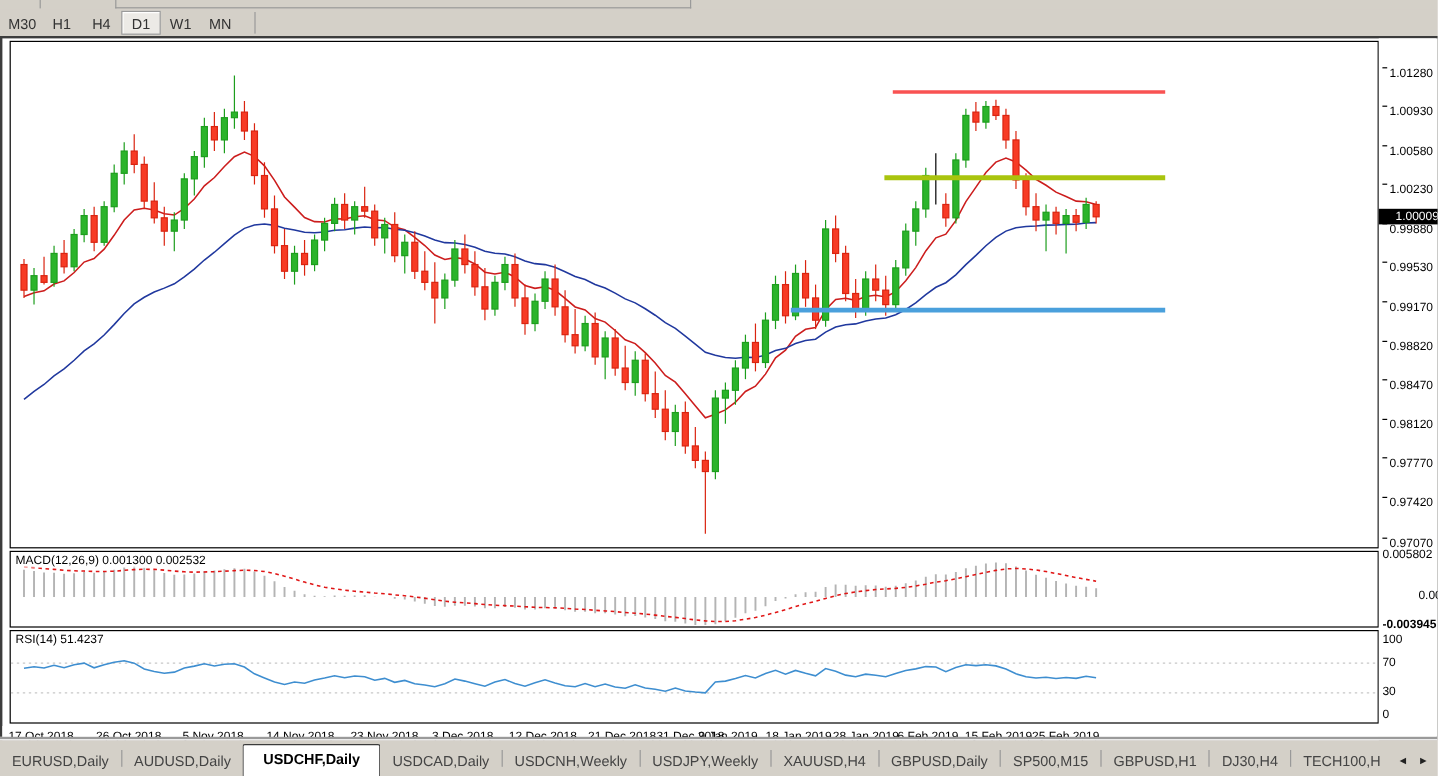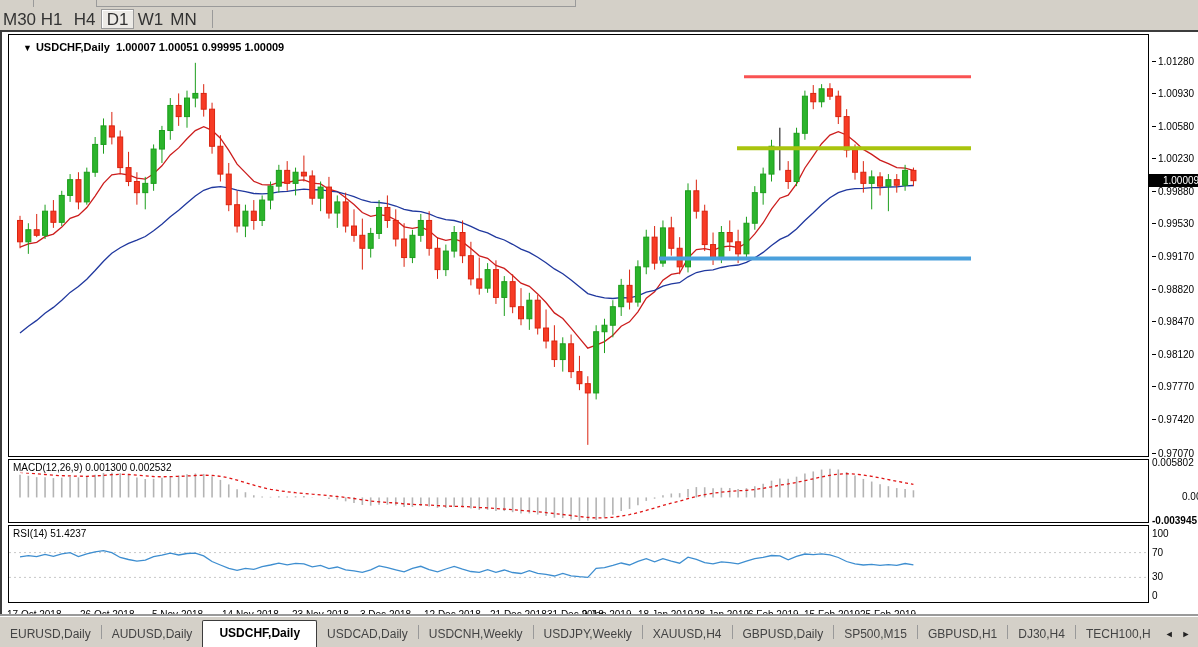--- a/index.html
+++ b/index.html
@@ -11,37 +11,37 @@
   }
   .abs{position:absolute}
 
   
   #top-strip{left:0;top:0;width:1198px;height:8px;background:#d4d0c8;}
   #top-strip .groove{position:absolute;top:0;height:6px;border:1px solid #9a9a9a;border-top:none;background:#d4d0c8}
   #top-strip .tick{position:absolute;top:0;width:1px;height:7px;background:#9a9a9a}
 
   
   #tf-bar{left:0;top:8px;width:1198px;height:22px;background:#d4d0c8;display:flex;align-items:center;padding-left:2px;box-sizing:border-box}
-  .tf-btn{width:33px;height:20px;line-height:20px;text-align:center;font-size:17px;color:#333;border:1px solid transparent;box-sizing:border-box;cursor:default;user-select:none}
+  .tf-btn{width:33px;height:20px;line-height:20px;text-align:center;font-size:12px;color:#333;border:1px solid transparent;box-sizing:border-box;cursor:default;user-select:none}
   .tf-btn.active{background:#eceae6;border:1px solid #9a9a9a;box-shadow:inset 1px 1px 0 #fff}
   #tf-sep{width:1px;height:18px;background:#9a9a9a;margin-left:12px}
 
   
   #chart-window{left:0;top:30px;width:1198px;height:584px;background:#ffffff;border-top:2px solid #3c3c3c;border-left:2px solid #3c3c3c;border-right:1px solid #3c3c3c;box-sizing:border-box}
   .panel{position:absolute;background:#fff;border:1px solid #000;box-sizing:border-box}
   #main-panel{left:6px;top:2px;width:1141px;height:423px}
   #macd-panel{left:6px;top:427px;width:1141px;height:64px}
   #rsi-panel{left:6px;top:493px;width:1141px;height:78px}
   #chart-title{left:14px;top:6px;font-size:11px;font-weight:bold;color:#000;white-space:nowrap}
   #chart-title .dd{font-size:9px;margin-right:4px}
   .ind-label{position:absolute;left:4px;top:2px;font-size:10px;color:#000;background:rgba(255,255,255,.7);white-space:nowrap;z-index:3}
 
   
   #price-axis{left:1147px;top:0px;width:49px;height:582px;background:#fff}
-  .ax-label{position:absolute;left:3px;font-size:10px;color:#000;white-space:nowrap;display:flex;align-items:center}
+  .ax-label{position:absolute;left:3px;font-size:10px;color:#000;white-space:nowrap;display:flex;align-items:flex-start}
   .ax-label .dash{display:inline-block;width:4px;height:1px;background:#000;margin-right:2px}
   #price-chip{position:absolute;left:0px;width:64px;height:13px;background:#000;color:#fff;font-size:10px;text-align:center;line-height:13px;z-index:4}
 
   
   #date-axis{left:0px;top:573px;width:1147px;height:22px;background:#fff}
   .date-label{position:absolute;top:4px;font-size:10px;color:#000;white-space:nowrap}
 
   
   #tab-sep-line{left:0;top:614px;width:1198px;height:2px;background:#9a9a9a;border-bottom:1px solid #fff}
   #tab-bar{left:0;top:617px;width:1198px;height:30px;background:#d4d0c8;display:flex;align-items:flex-end;padding-left:0;box-sizing:border-box;overflow:hidden}
@@ -65,23 +65,20 @@
     <div class="tf-btn">H4</div>
     <div class="tf-btn active">D1</div>
     <div class="tf-btn">W1</div>
     <div class="tf-btn">MN</div>
     <div id="tf-sep"></div>
 </div>
 
 <div id="chart-window" class="abs">
 
   <div id="main-panel" class="panel">
-    <div id="chart-title" class="abs">
-      <span class="dd">▼</span><span>USDCHF,Daily</span>&nbsp;&nbsp;<span>1.00007 1.00051 0.99995 1.00009</span>
-    </div>
     <svg id="main-svg" width="1139" height="421" style="position:absolute;left:0;top:0">
         <polyline points="11.0,212.1 19.4,208.9 27.7,207.4 36.0,201.7 44.4,199.1 52.8,192.1 61.1,183.4 69.4,180.4 77.8,172.6 86.1,161.1 94.5,148.3 102.8,139.9 111.2,138.6 119.5,140.0 127.9,143.2 136.3,144.2 144.6,138.7 152.9,130.8 161.3,119.9 169.7,112.9 178.0,103.8 186.3,95.6 194.7,91.7 203.0,95.3 211.4,103.2 219.8,115.3 228.1,129.1 236.4,137.6 244.8,146.3 253.1,149.7 261.5,150.0 269.8,147.3 278.2,147.5 286.6,145.7 294.9,144.8 303.3,148.1 311.6,148.9 319.9,154.2 328.3,156.5 336.6,162.8 345.0,169.6 353.3,177.5 361.7,181.3 370.1,179.7 378.4,180.8 386.8,185.0 395.1,191.8 403.4,193.4 411.8,191.9 420.1,195.8 428.5,202.9 436.8,205.3 445.2,203.9 453.5,206.9 461.9,213.6 470.3,220.8 478.6,223.3 486.9,230.4 495.3,233.4 503.6,240.4 512.0,248.2 520.3,251.3 528.7,258.9 537.0,267.5 545.4,277.9 553.8,283.5 562.1,293.1 570.4,303.2 578.8,313.2 587.1,310.2 595.5,306.6 603.9,300.2 612.2,291.2 620.5,286.8 628.9,276.8 637.3,263.2 645.6,256.8 653.9,245.2 662.3,239.4 670.6,238.0 679.0,223.1 687.4,214.6 695.7,213.6 704.0,215.3 712.4,212.0 720.8,211.1 729.1,212.5 737.4,208.1 745.8,198.9 754.1,188.0 762.5,174.1 770.9,163.2 779.2,160.1 787.5,148.9 795.9,133.0 804.3,120.9 812.6,108.7 820.9,100.1 829.3,96.7 837.6,100.0 846.0,106.8 854.3,114.4 862.7,119.4 871.0,125.1 879.4,128.7 887.8,132.6 896.1,133.1 904.4,135.4" fill="none" stroke="#cc1d1d" stroke-width="1.3"></polyline>
         <polyline points="11.0,297.9 19.4,291.2 27.7,285.4 36.0,278.3 44.4,272.4 52.8,265.2 61.1,257.4 69.4,251.6 77.8,244.2 86.1,235.5 94.5,226.2 102.8,218.2 111.2,212.7 119.5,208.4 127.9,205.1 136.3,201.5 144.6,195.8 152.9,189.3 161.3,181.7 169.7,175.2 178.0,168.0 186.3,160.9 194.7,155.3 203.0,152.5 211.4,151.6 219.8,152.8 228.1,155.2 236.4,156.6 244.8,158.5 253.1,158.9 261.5,158.4 269.8,156.9 278.2,156.4 286.6,155.1 294.9,154.2 303.3,154.8 311.6,154.6 319.9,156.1 328.3,156.8 336.6,159.0 345.0,161.7 353.3,165.0 361.7,167.2 370.1,167.5 378.4,168.7 386.8,171.0 395.1,174.3 403.4,176.0 411.8,176.6 420.1,178.9 428.5,182.5 436.8,184.7 445.2,185.5 453.5,187.8 461.9,191.4 470.3,195.4 478.6,197.9 486.9,202.1 495.3,205.0 503.6,209.3 512.0,214.1 520.3,217.4 528.7,222.3 537.0,227.7 545.4,233.9 553.8,238.7 562.1,245.1 570.4,251.7 578.8,258.6 587.1,261.1 595.5,262.9 603.9,263.5 612.2,262.7 620.5,262.9 628.9,260.9 637.3,257.1 645.6,255.3 653.9,251.2 662.3,248.8 670.6,247.7 679.0,241.8 687.4,237.5 695.7,235.7 704.0,234.9 712.4,232.5 720.8,230.8 729.1,230.0 737.4,227.3 745.8,222.9 754.1,217.4 762.5,210.6 770.9,204.4 779.2,200.6 787.5,194.0 795.9,185.5 804.3,177.8 812.6,169.8 820.9,162.8 829.3,157.6 837.6,154.8 846.0,153.7 854.3,153.3 862.7,152.6 871.0,152.5 879.4,152.0 887.8,151.9 896.1,150.8 904.4,150.5" fill="none" stroke="#20389e" stroke-width="1.3"></polyline>
         <line x1="11" y1="180.82599118942798" x2="11" y2="213.2819383259914" stroke="#da2410" stroke-width="1"></line>
         <rect x="8.5" y="185.4625550660795" width="5" height="21.328193832598828" fill="#f73b25" stroke="#da2410" stroke-width="1"></rect>
         <line x1="19.35" y1="188.24449339207035" x2="19.35" y2="218.8458149779742" stroke="#1d9e1d" stroke-width="1"></line>
         <rect x="16.85" y="194.73568281938344" width="5" height="12.055066079294875" fill="#2bb42b" stroke="#1d9e1d" stroke-width="1"></rect>
         <line x1="27.7" y1="178.9713656387664" x2="27.7" y2="202.15418502202684" stroke="#da2410" stroke-width="1"></line>
         <rect x="25.2" y="194.73568281938344" width="5" height="5.56387665198281" fill="#f73b25" stroke="#da2410" stroke-width="1"></rect>
         <line x1="36.05" y1="169.6982378854624" x2="36.05" y2="204.00881057268742" stroke="#1d9e1d" stroke-width="1"></line>

